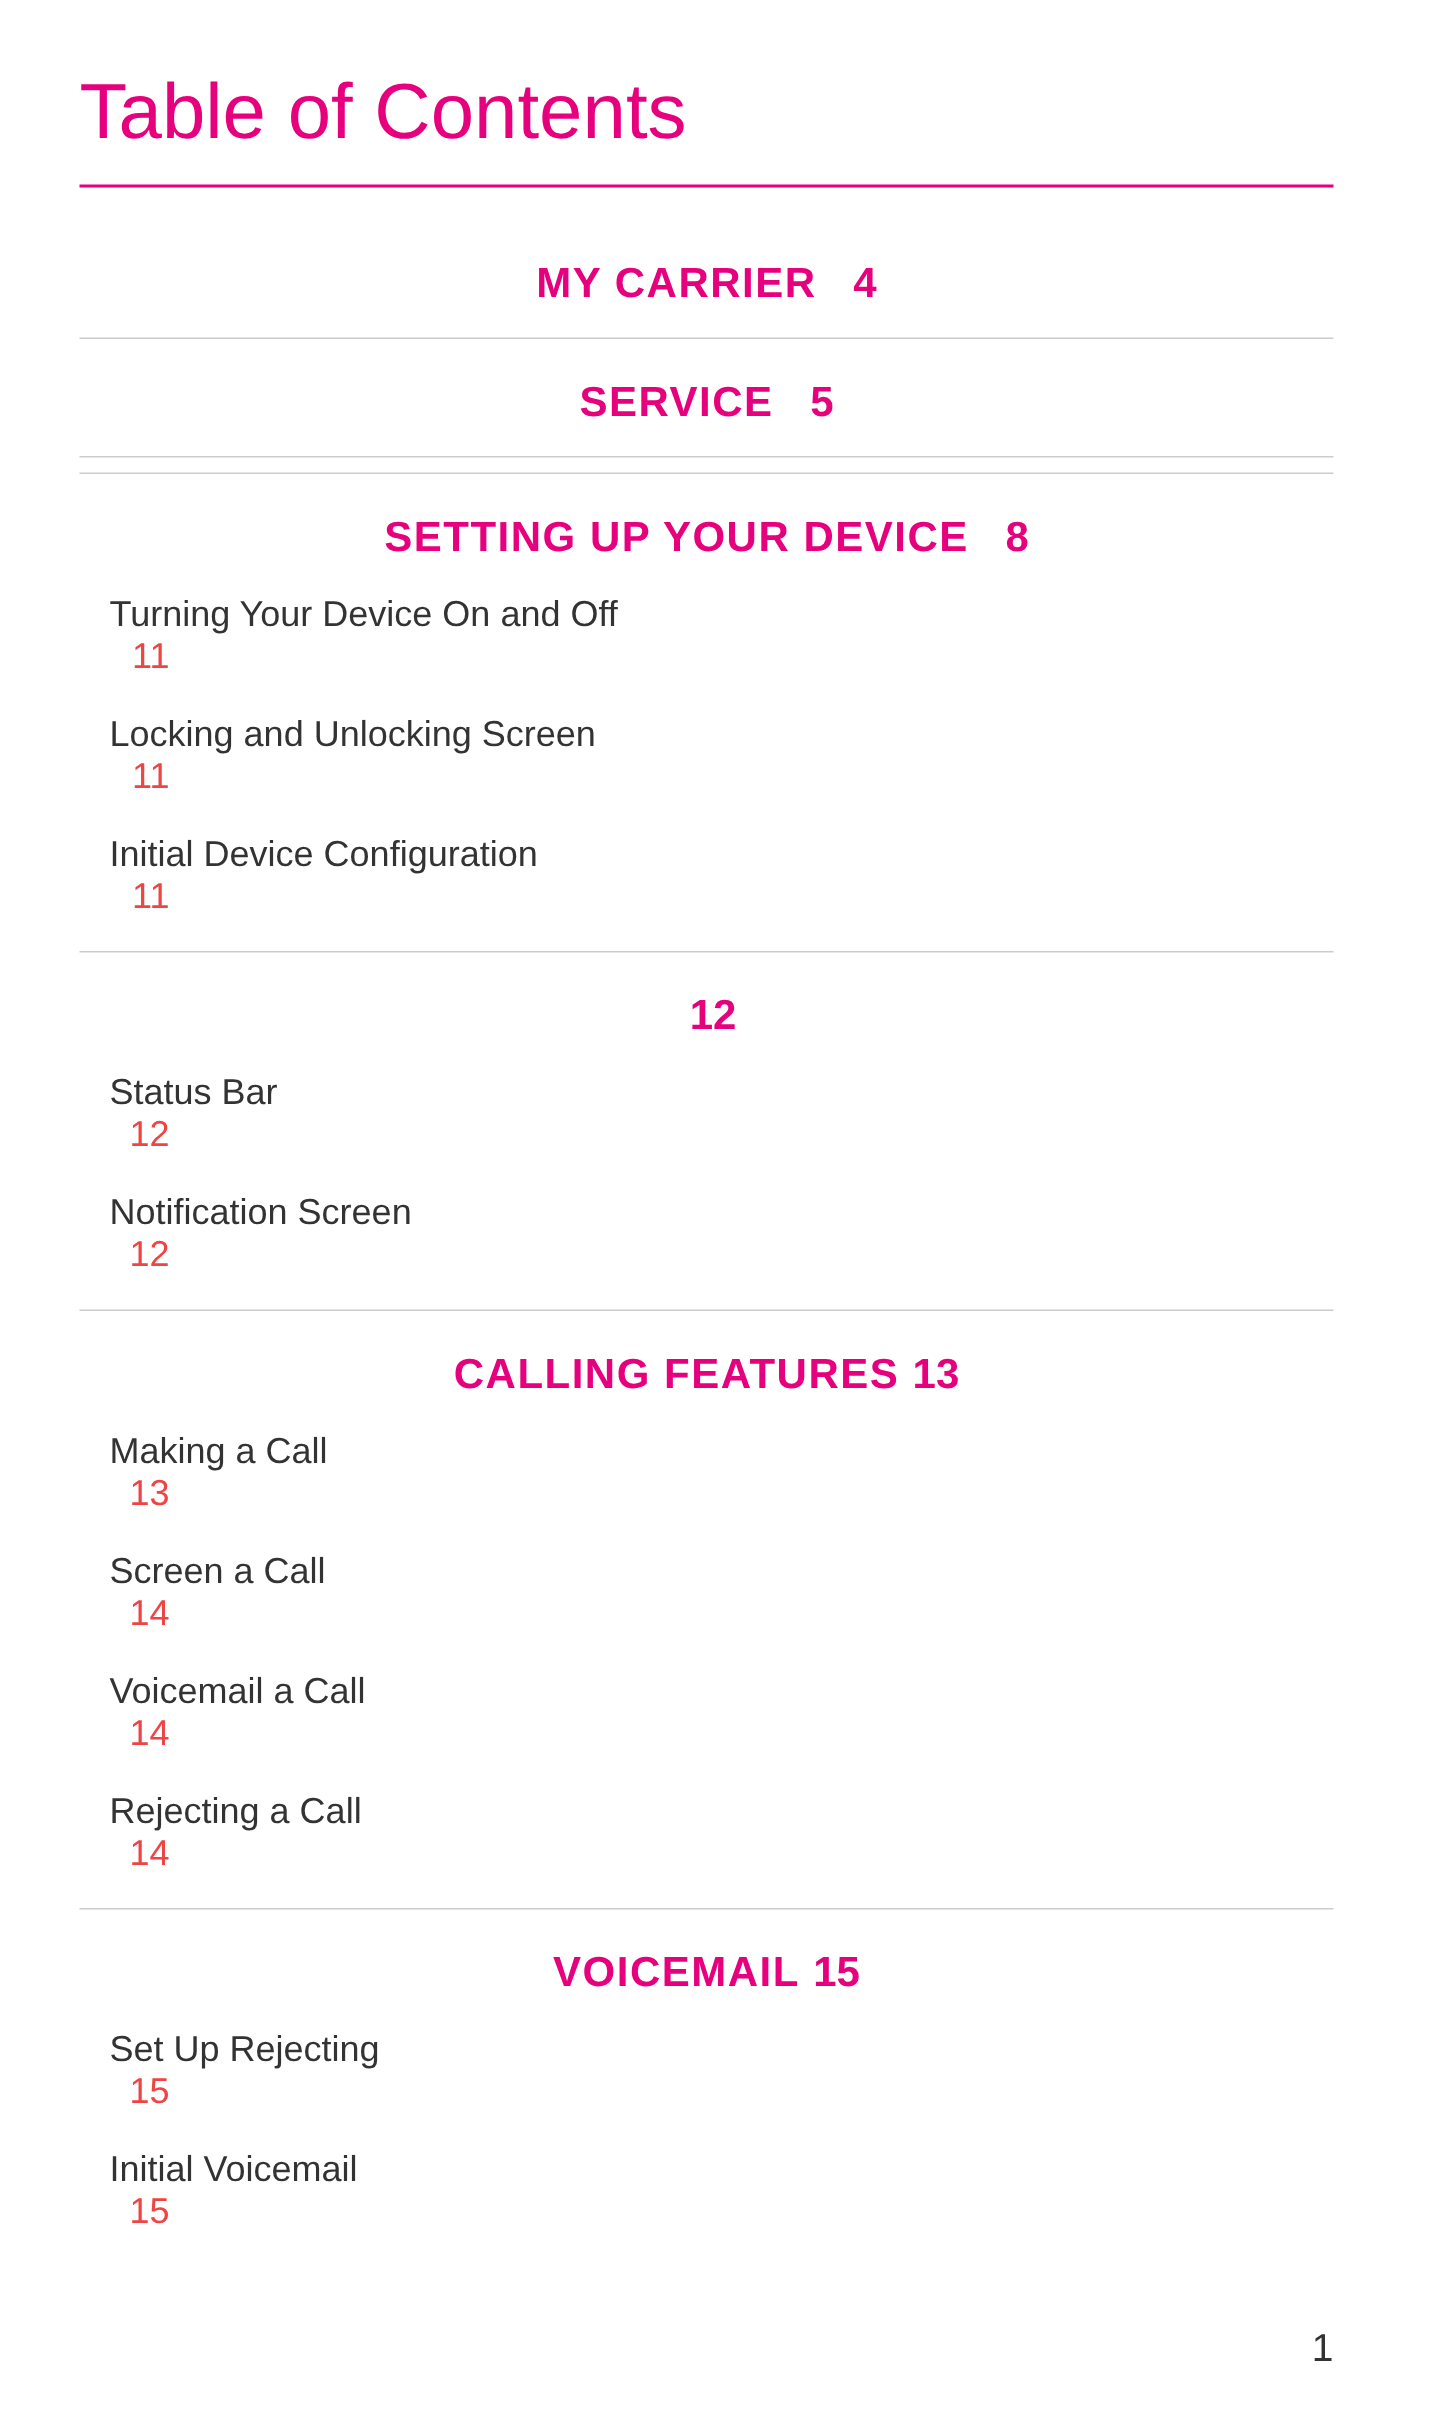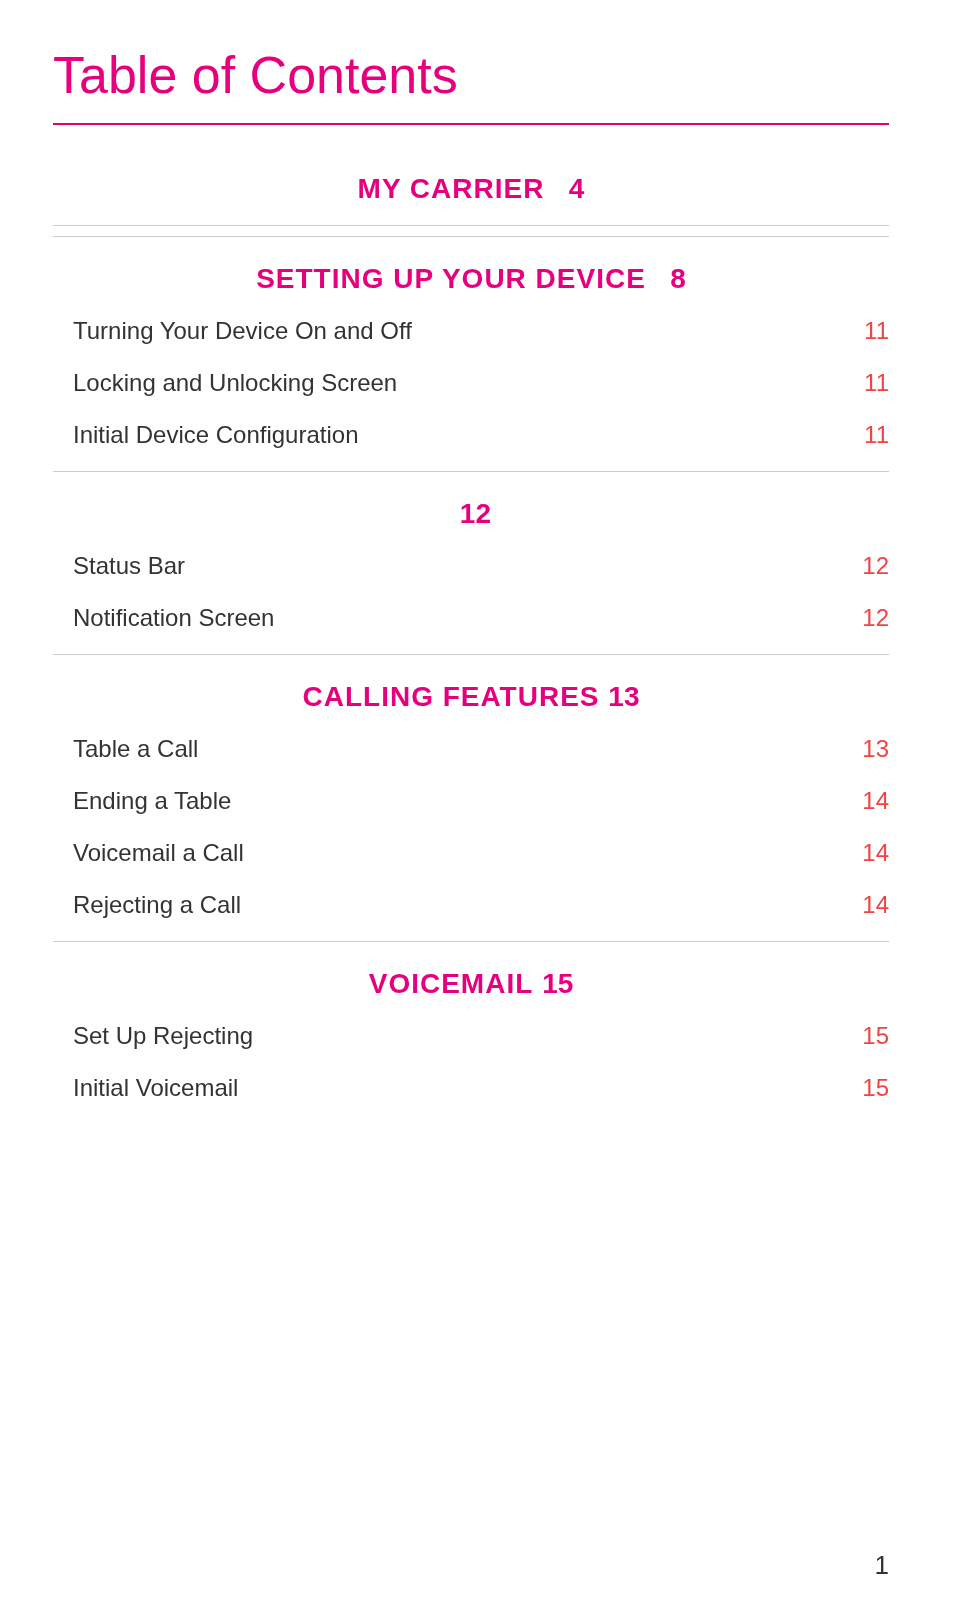--- a/index.html
+++ b/index.html
@@ -62,20 +62,21 @@
       color: #e6007e;
       min-width: 40px;
       text-align: right;
     }
 
     .sub-row {
       display: flex;
       justify-content: space-between;
       align-items: baseline;
       padding: 12px 0 12px 20px;
+      flex-direction: column;
     }
 
     .sub-title {
       font-size: 24px;
       font-weight: 400;
       color: #333333;
     }
 
     .sub-page {
       font-size: 24px;
@@ -110,20 +111,27 @@
 
   <div id="toc-content">
       <div class="toc-section">
         <div class="section-row">
           <span class="section-title">MY CARRIER</span>
           <span class="section-page">4</span>
         </div>
       </div>
       <div class="toc-section">
         <hr class="section-divider">
+        <div class="section-row">
+          <span class="section-title">SERVICE</span>
+          <span class="section-page">5</span>
+        </div>
+      </div>
+      <div class="toc-section">
+        <hr class="section-divider">
       </div>
       <div class="toc-section">
         <hr class="section-divider">
         <div class="section-row">
           <span class="section-title">SETTING UP YOUR DEVICE</span>
           <span class="section-page">8</span>
         </div>
         <div class="sub-row">
           <span class="sub-title">Turning Your Device On and Off</span>
           <span class="sub-page">11</span>
@@ -151,25 +159,25 @@
           <span class="sub-page">12</span>
         </div>
       </div>
       <div class="toc-section">
         <hr class="section-divider">
         <div class="section-row">
           <span class="section-title">CALLING FEATURES</span>
           <span class="section-page">13</span>
         </div>
         <div class="sub-row">
-          <span class="sub-title">Table a Call</span>
+          <span class="sub-title">Making a Call</span>
           <span class="sub-page">13</span>
         </div>
         <div class="sub-row">
-          <span class="sub-title">Ending a Table</span>
+          <span class="sub-title">Screen a Call</span>
           <span class="sub-page">14</span>
         </div>
         <div class="sub-row">
           <span class="sub-title">Voicemail a Call</span>
           <span class="sub-page">14</span>
         </div>
         <div class="sub-row">
           <span class="sub-title">Rejecting a Call</span>
           <span class="sub-page">14</span>
         </div>

